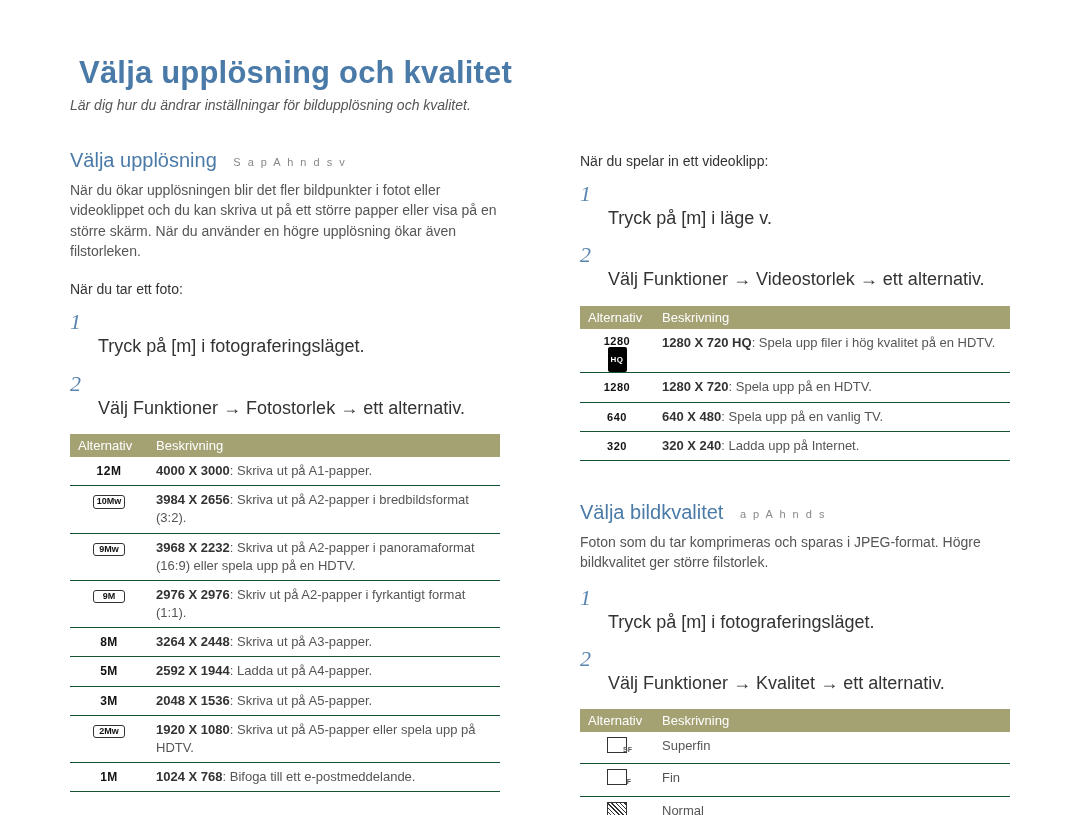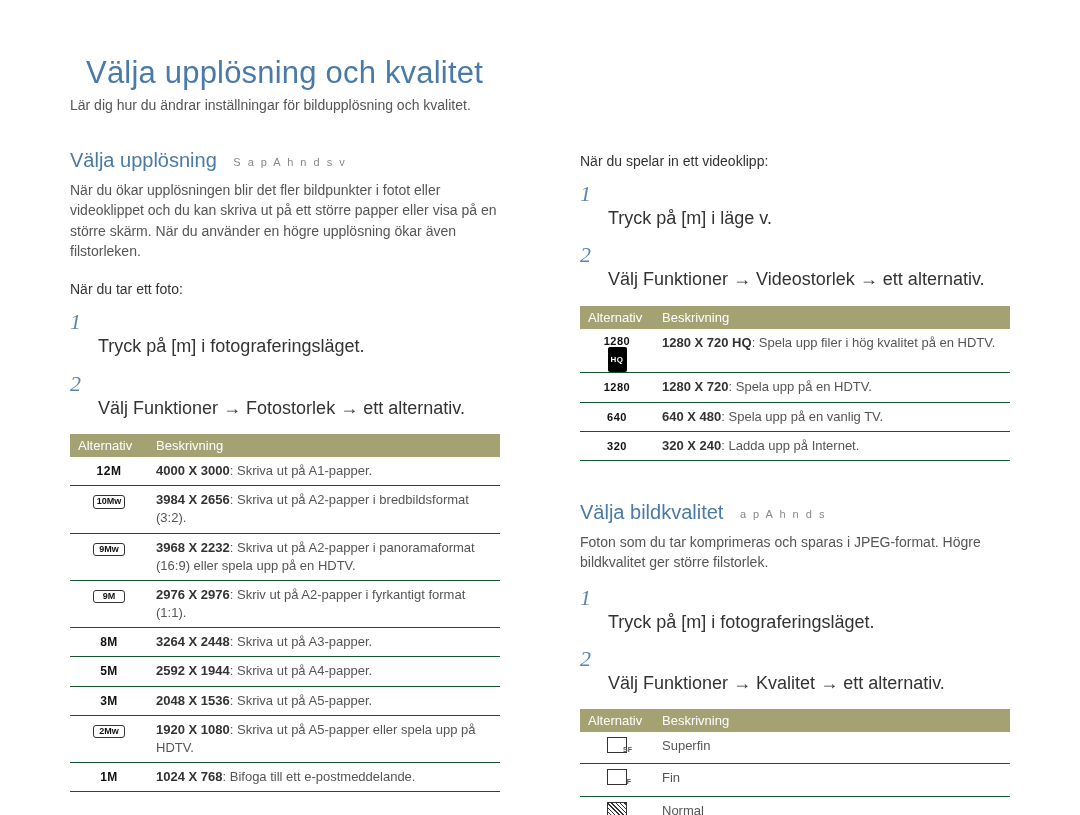--- a/index.html
+++ b/index.html
@@ -16,29 +16,30 @@
     padding: 0 70px;
     display: flex;
     gap: 80px;
   }
   .col {
     flex: 1;
     min-width: 0;
   }
   h1 {
     color: #4a7aa8;
-    font-weight: 400;
+    font-weight: 700;
     font-size: 31px;
-    margin: 0 0 6px 16px;
+    margin: 0 0 6px 9px;
     letter-spacing: 0.2px;
   }
   .intro-line {
     font-size: 14px;
     color: #555;
     margin-bottom: 36px;
+    font-style: italic;
   }
   h2 {
     color: #4a7aa8;
     font-weight: 400;
     font-size: 20px;
     margin: 0 0 8px 0;
     display: inline-block;
   }
   .modes {
     color: #888;
@@ -215,21 +216,21 @@
       <tr>
             <td class="alt"><span class="icon-box">9M</span></td>
             <td><b>2976 X 2976</b><span>: Skriv ut på A2-papper i fyrkantigt format (1:1).</span></td>
           </tr>
       <tr>
             <td class="alt"><span class="icon-plain">8M</span></td>
             <td><b>3264 X 2448</b><span>: Skriva ut på A3-papper.</span></td>
           </tr>
       <tr>
             <td class="alt"><span class="icon-plain">5M</span></td>
-            <td><b>2592 X 1944</b><span>: Skriva ut på A4-papper.</span></td>
+            <td><b>2592 X 1944</b><span>: Ladda ut på A4-papper.</span></td>
           </tr>
       <tr>
             <td class="alt"><span class="icon-plain">3M</span></td>
             <td><b>2048 X 1536</b><span>: Skriva ut på A5-papper.</span></td>
           </tr>
       <tr>
             <td class="alt"><span class="icon-box">2Mw</span></td>
             <td><b>1920 X 1080</b><span>: Skriva ut på A5-papper eller spela upp på HDTV.</span></td>
           </tr>
       <tr>

